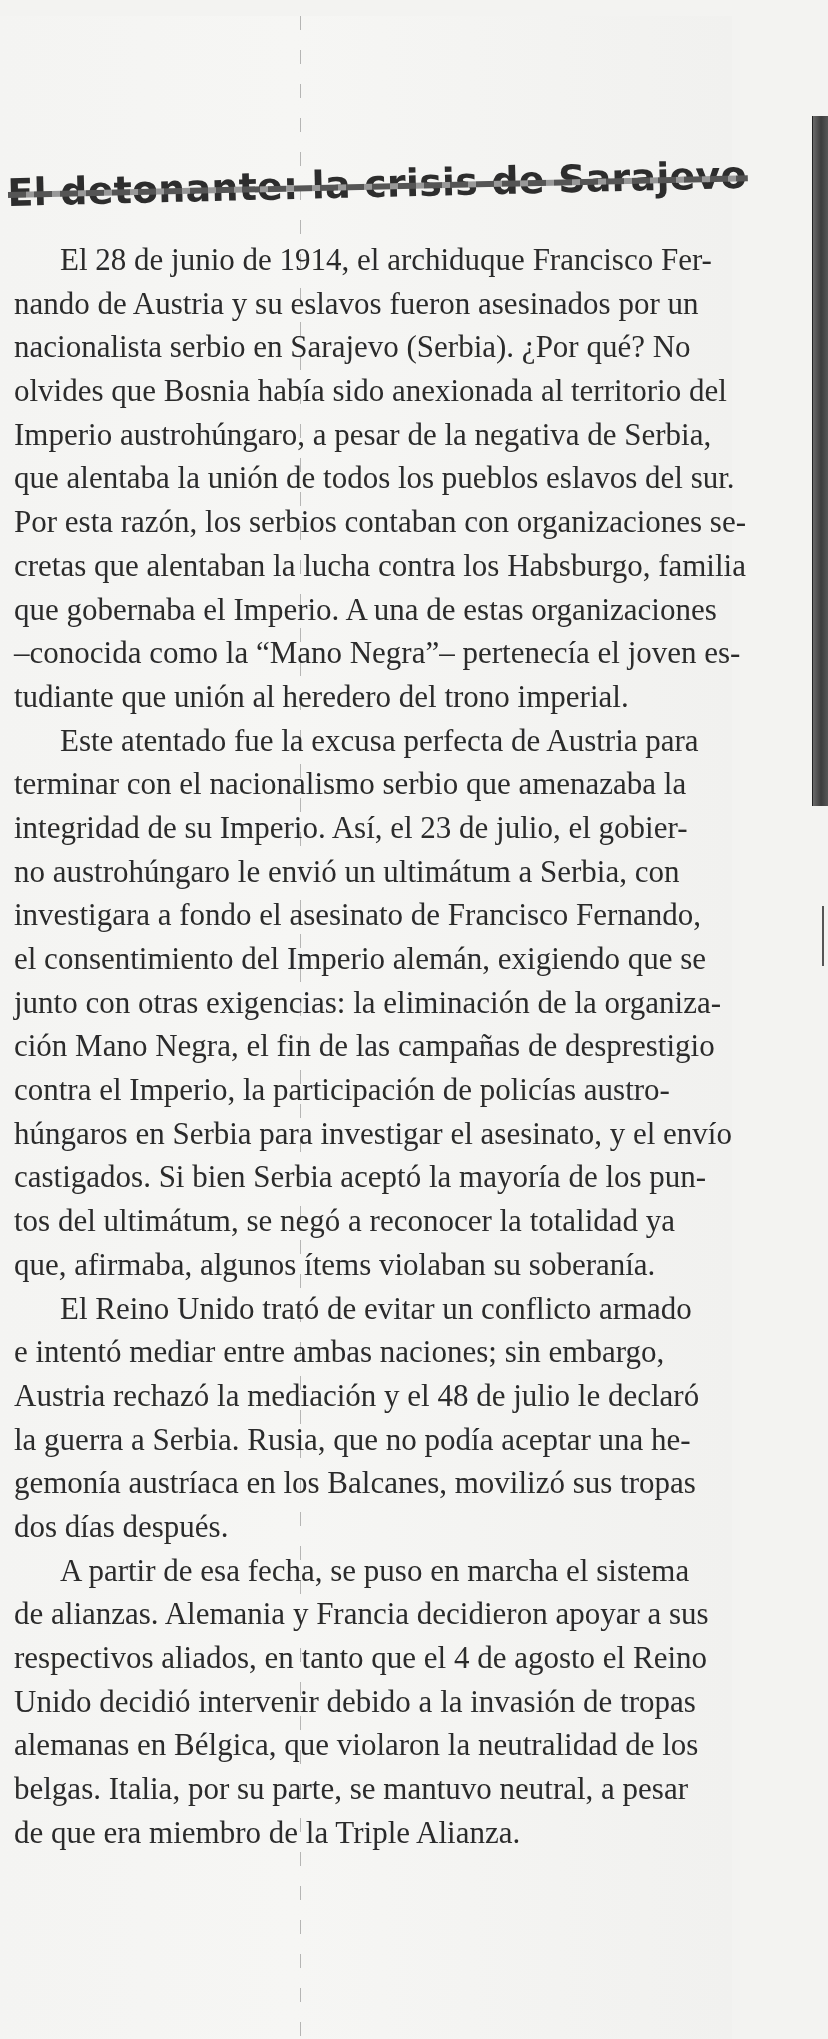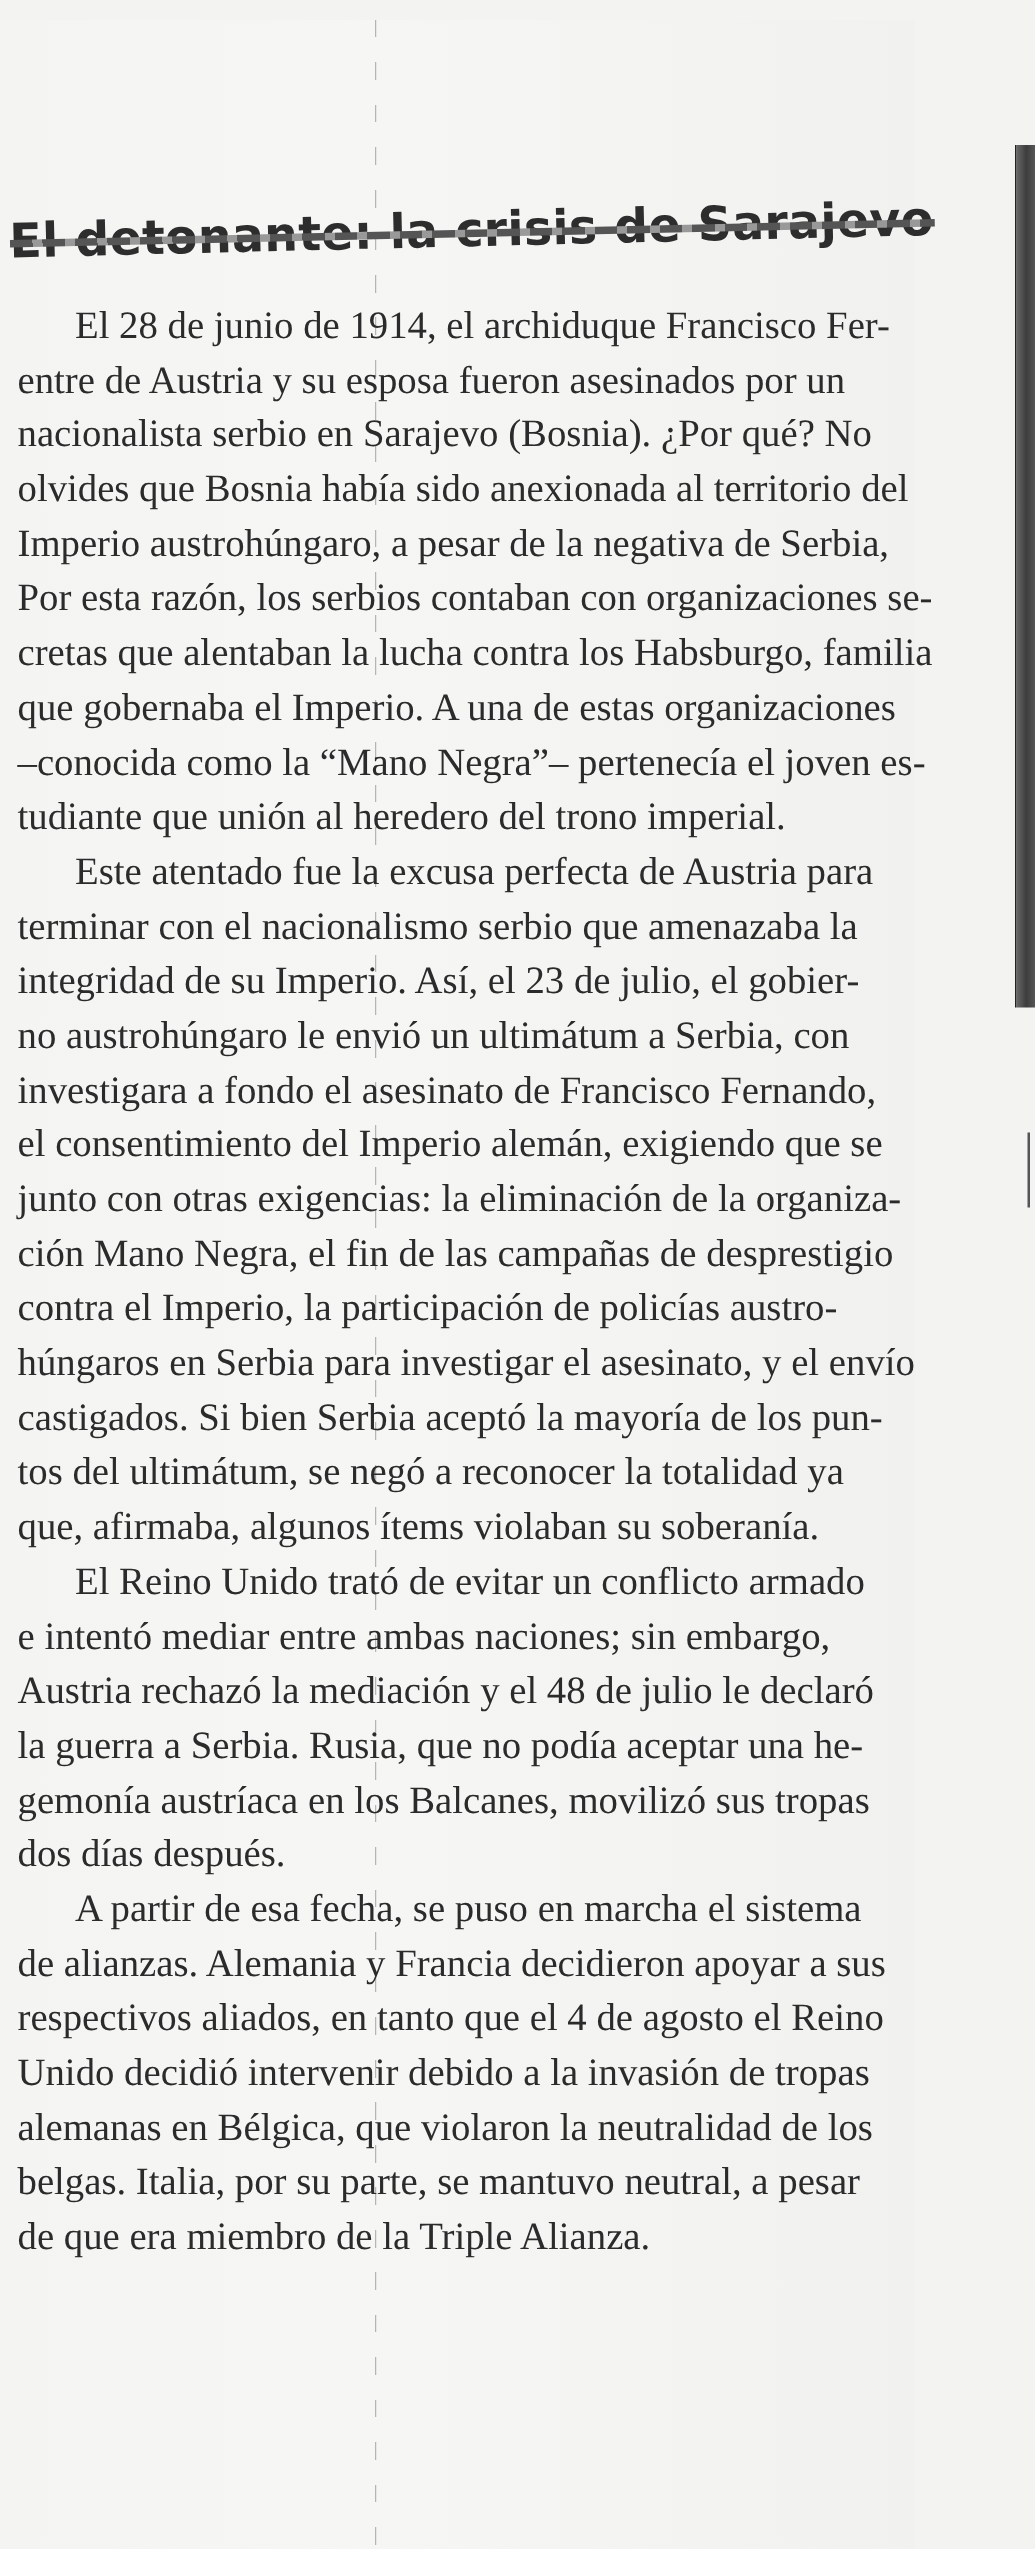--- a/index.html
+++ b/index.html
@@ -97,24 +97,25 @@
   <div class="right-strip"></div>
   <div class="right-strip-2"></div>
 
   <h1 class="title">El detonante: la crisis de Sarajevo</h1>
   <div class="title-rule"></div>
 
   <div class="body-text">
 
     <div>
       <span class="line indent">El 28 de junio de 1914, el archiduque Francisco Fer-</span>
-      <span class="line">entre de Austria y su esposa fueron asesinados por un</span>
-      <span class="line">nacionalista serbio en Sarajevo (Bosnia). ¿Por qué? No</span>
+      <span class="line">nando de Austria y su eslavos fueron asesinados por un</span>
+      <span class="line">nacionalista serbio en Sarajevo (Serbia). ¿Por qué? No</span>
       <span class="line">olvides que Bosnia había sido anexionada al territorio del</span>
       <span class="line">Imperio austrohúngaro, a pesar de la negativa de Serbia,</span>
+      <span class="line">que alentaba la unión de todos los pueblos eslavos del sur.</span>
       <span class="line">Por esta razón, los serbios contaban con organizaciones se-</span>
       <span class="line">cretas que alentaban la lucha contra los Habsburgo, familia</span>
       <span class="line">que gobernaba el Imperio. A una de estas organizaciones</span>
       <span class="line">–conocida como la “Mano Negra”– pertenecía el joven es-</span>
       <span class="line">tudiante que unión al heredero del trono imperial.</span>
     </div>
 
     <div>
       <span class="line indent">Este atentado fue la excusa perfecta de Austria para</span>
       <span class="line">terminar con el nacionalismo serbio que amenazaba la</span>

